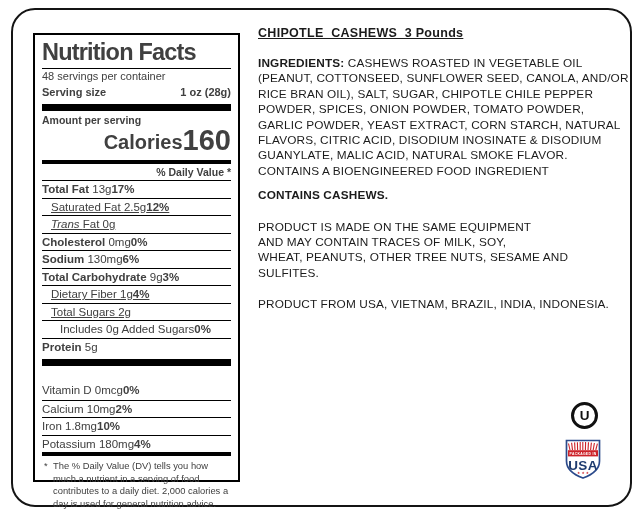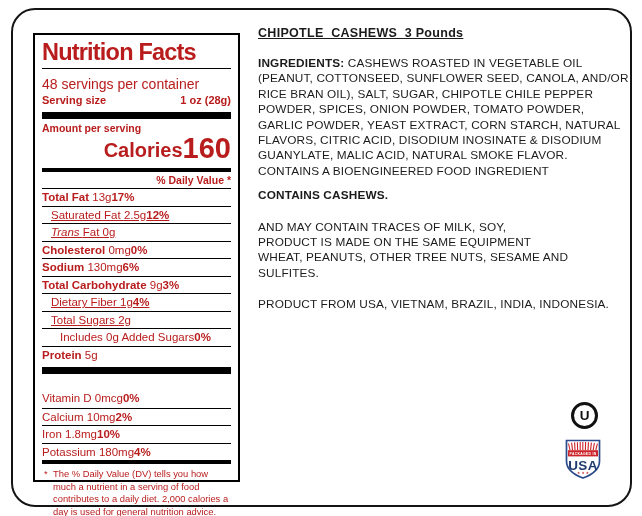--- a/index.html
+++ b/index.html
@@ -18,29 +18,29 @@
     border-radius: 24px;
   }
 
   
   .nf-panel {
     position: absolute; left: 33px; top: 33px;
     width: 207px; height: 449px;
     border: 2px solid #000;
     background: #fff;
     padding: 2px 7px 0 7px;
-    color: #b91c1c;
+    color: #404040;
   }
   .nf-title {
     font-size: 23.5px; font-weight: bold; letter-spacing: -0.8px;
     line-height: 27px; padding: 2px 0 2px 0;
     border-bottom: 1px solid #000;
     white-space: nowrap;
   }
-  .nf-servings { font-size: 14px; line-height: 15px; margin-top: 8px; }
+  .nf-servings { font-size: 11px; line-height: 15px; margin-top: 0; }
   .nf-servsize { display: flex; justify-content: space-between; font-size: 11px; font-weight: bold; line-height: 16px; }
   .bar7 { height: 7px; background: #000; margin: 4px 0 3px 0; }
   .bar4 { height: 4px; background: #000; }
   .nf-amountper { font-size: 10.5px; font-weight: bold; line-height: 12px; margin-top: 2px; }
   .nf-calrow { display: flex; justify-content: flex-end; align-items: flex-end; height: 27px; margin-bottom: 7px; }
   .nf-calword { font-size: 20px; font-weight: bold; line-height: 22px; }
   .nf-calval  { font-size: 29px; font-weight: bold; line-height: 26px; }
   .nf-dvhead { text-align: right; font-size: 10.5px; font-weight: bold; line-height: 16px; }
   .nrow {
     display: flex; justify-content: flex-start;
@@ -174,22 +174,22 @@
     <span class="star">*</span>
     <span>The % Daily Value (DV) tells you how much a nutrient in a serving of food contributes to a daily diet. 2,000 calories a day is used for general nutrition advice.</span>
   </div>
 </div>
 
 <div class="info">
   <div class="info-heading">CHIPOTLE  CASHEWS  3 Pounds</div>
   <div class="ingredients"><span class="b">INGREDIENTS:</span><span> CASHEWS ROASTED IN VEGETABLE OIL (PEANUT, COTTONSEED, SUNFLOWER SEED, CANOLA, AND/OR RICE BRAN OIL), SALT, SUGAR, CHIPOTLE CHILE PEPPER POWDER, SPICES, ONION POWDER, TOMATO POWDER, GARLIC POWDER, YEAST EXTRACT, CORN STARCH, NATURAL FLAVORS, CITRIC ACID, DISODIUM INOSINATE &amp; DISODIUM GUANYLATE, MALIC ACID, NATURAL SMOKE FLAVOR. CONTAINS A BIOENGINEERED FOOD INGREDIENT</span></div>
   <div class="contains">CONTAINS CASHEWS.</div>
   <div class="allergens">
+    <div>PRODUCT IS MADE ON THE SAME EQUIPMENT</div>
     <div>AND MAY CONTAIN TRACES OF MILK, SOY,</div>
-    <div>PRODUCT IS MADE ON THE SAME EQUIPMENT</div>
     <div>WHEAT, PEANUTS, OTHER TREE NUTS, SESAME AND SULFITES.</div>
   </div>
   <div class="origin">PRODUCT FROM USA, VIETNAM, BRAZIL, INDIA, INDONESIA.</div>
 </div>
 
 <div class="kosher">
   <span>U</span>
 </div>
 
 <svg class="usa-badge" viewBox="0 0 40 42" xmlns="http://www.w3.org/2000/svg">

